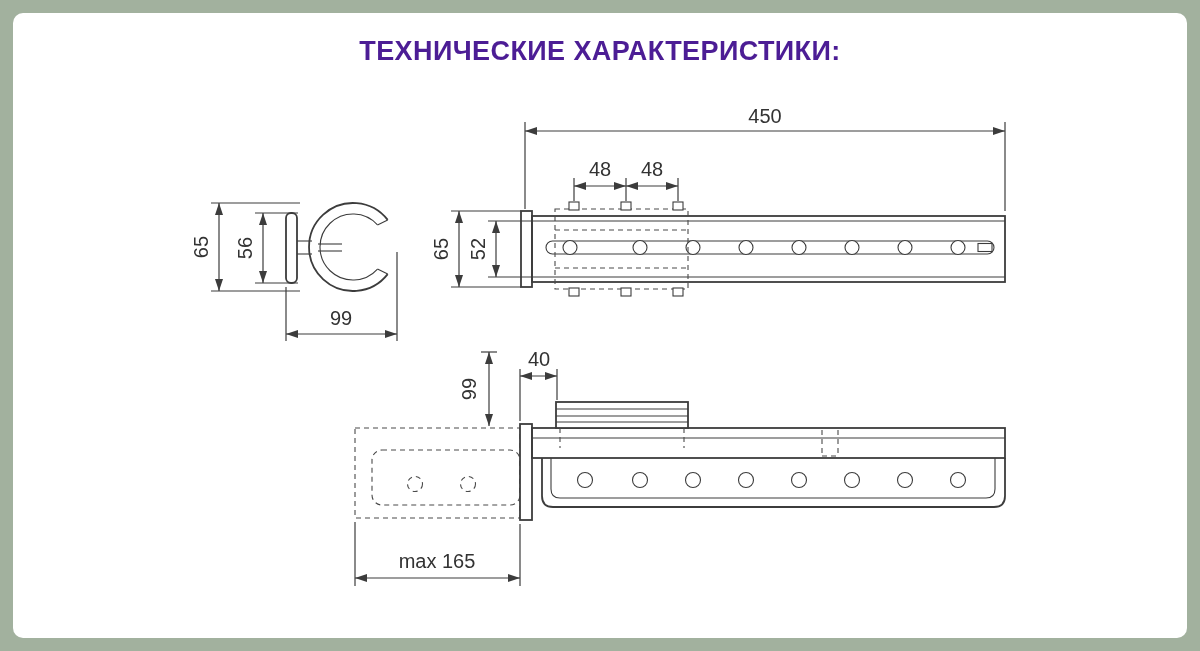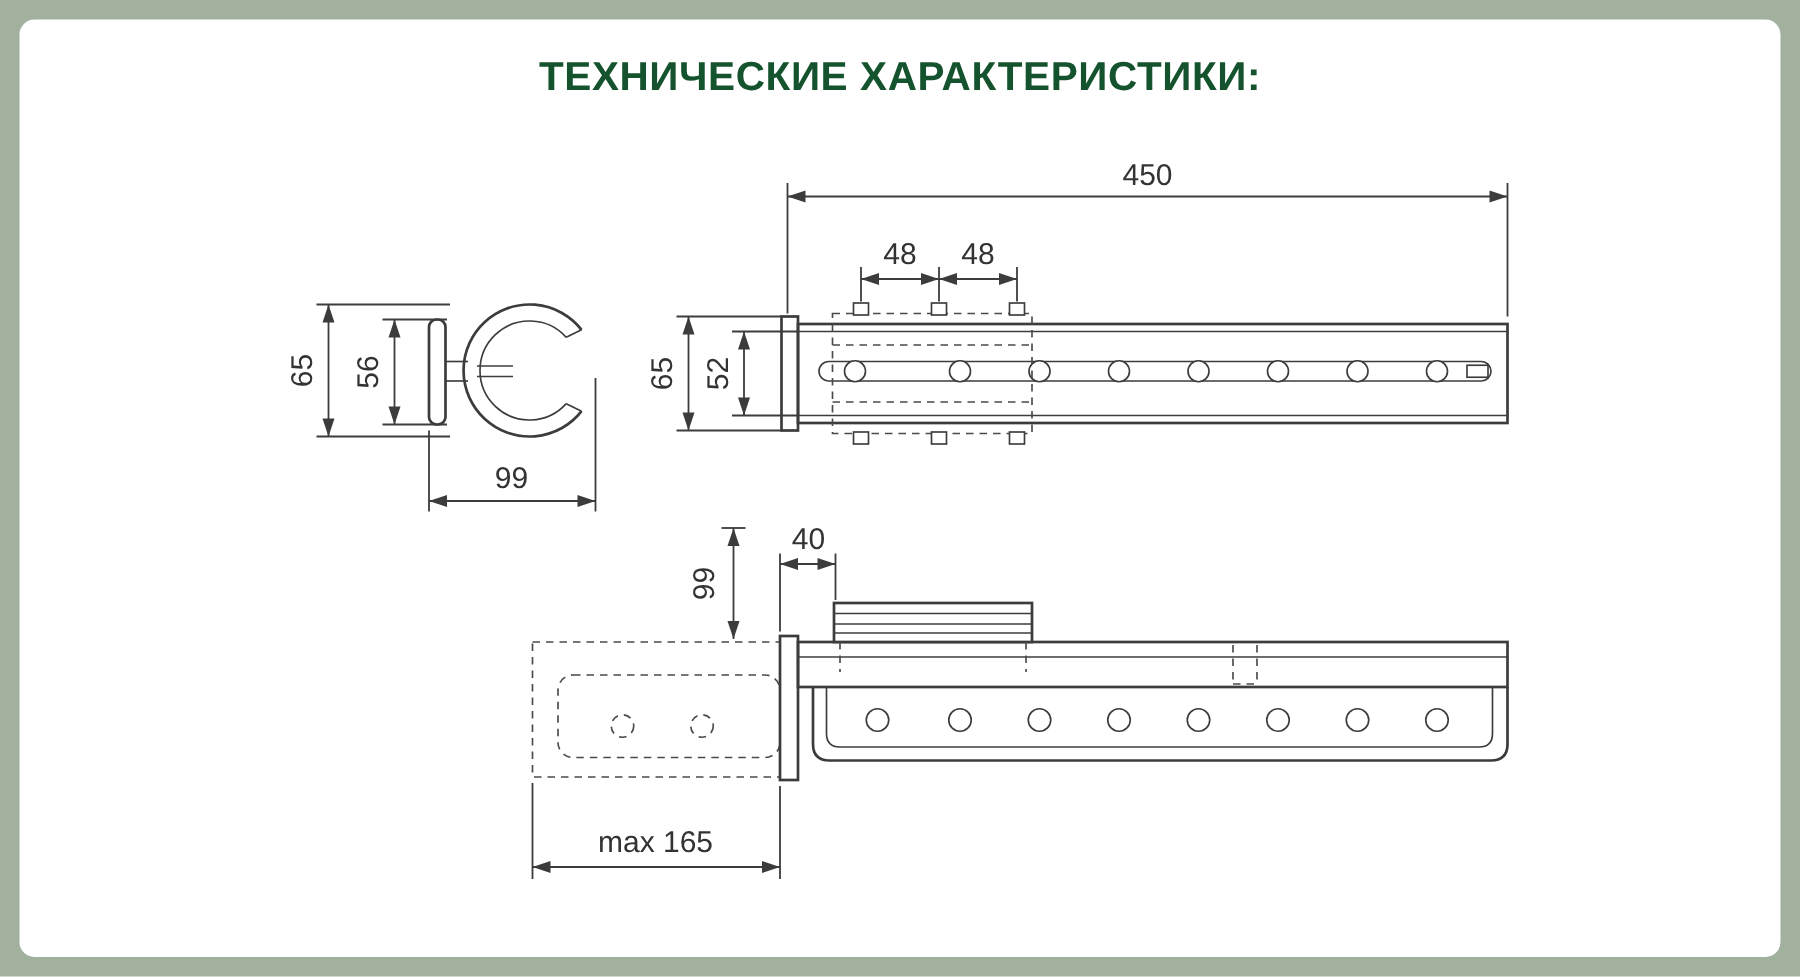--- a/index.html
+++ b/index.html
@@ -1,19 +1,19 @@
 <!DOCTYPE html>
 <html><head>
 <meta charset="utf-8">
 <style>
   * { margin:0; padding:0; box-sizing:border-box; }
   html,body { width:1200px; height:651px; }
   body { background:#a2b19e; font-family:"Liberation Sans",sans-serif; position:relative; overflow:hidden; }
   .card { position:absolute; left:13px; top:13px; right:13px; bottom:13px; background:#ffffff; border-radius:10px; }
-  .title { position:absolute; top:36px; left:0; width:100%; text-align:center; font-size:27px; font-weight:700; letter-spacing:0.4px; color:#14532d; }
+  .title { position:absolute; top:36px; left:0; width:100%; text-align:center; font-size:27px; font-weight:700; letter-spacing:0.4px; color:#4c1d95; }
   svg.drawing { position:absolute; left:0; top:0; width:1200px; height:651px; }
   .o2  { stroke:#3c3c3c; stroke-width:1.8; fill:none; }
   .o2f { stroke:#3c3c3c; stroke-width:1.8; fill:#ffffff; }
   .o1  { stroke:#3c3c3c; stroke-width:1.1; fill:none; }
   .o1f { stroke:#3c3c3c; stroke-width:1.1; fill:#ffffff; }
   .dash{ stroke:#4a4a4a; stroke-width:1.1; fill:none; stroke-dasharray:5 4; }
   .dim { stroke:#3c3c3c; stroke-width:1.2; fill:none; }
   .dt  { font-size:20px; fill:#333333; font-family:"Liberation Sans",sans-serif; }
 </style>
 </head>

